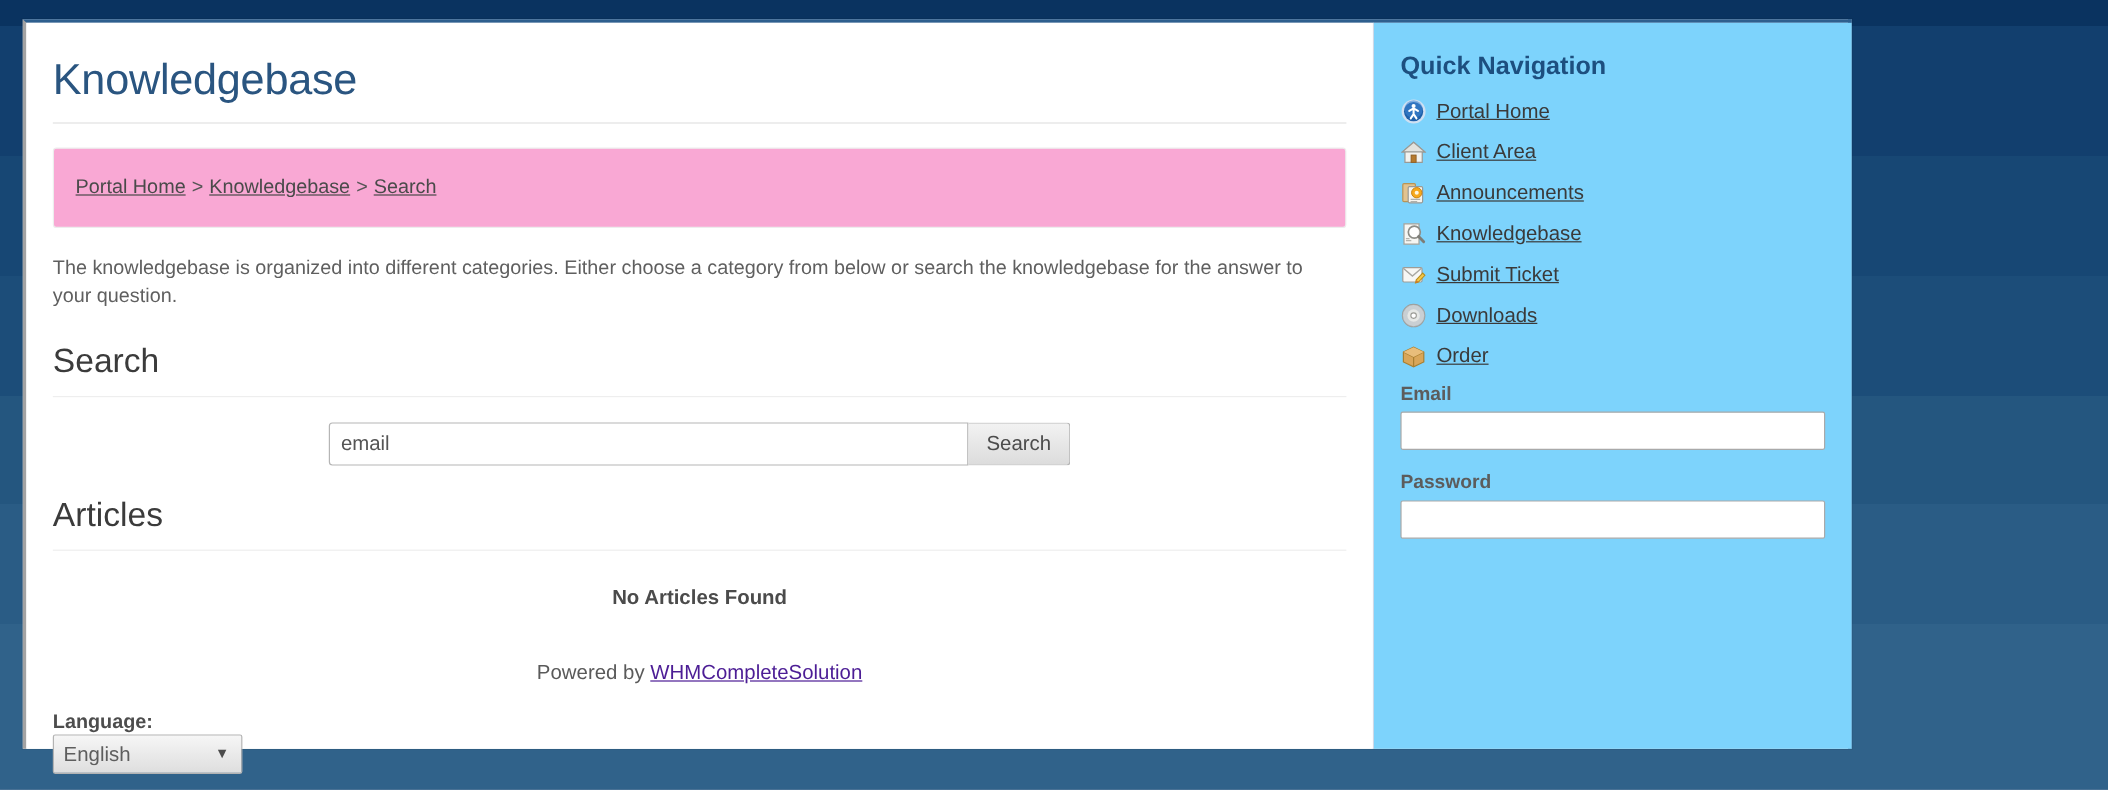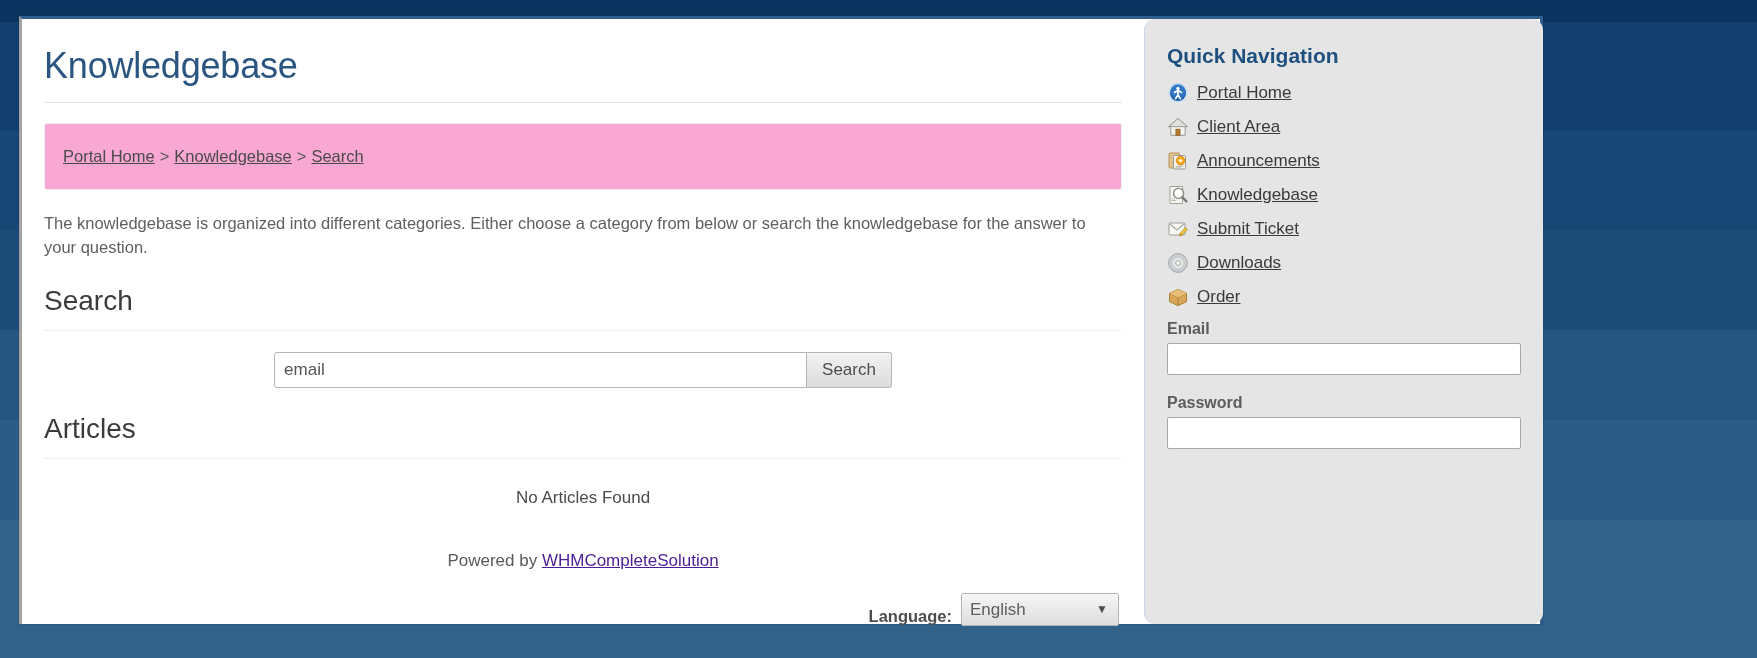--- a/index.html
+++ b/index.html
@@ -150,43 +150,44 @@
     border: 1px solid #b5b5b5;
     border-left: none;
     border-radius: 0 3px 3px 0;
     cursor: pointer;
     font-family: "Liberation Sans", sans-serif;
   }
 
   #no-articles {
     text-align: center;
     font-size: 17px;
-    font-weight: normal;
+    font-weight: bold;
     color: #4b4b4b;
     margin-top: 29px;
   }
 
   
   #powered {
     text-align: center;
     font-size: 17px;
     color: #5a5a5a;
     margin-top: 43px;
   }
   #powered a {
     color: #4c1d95;
     text-decoration: underline;
   }
 
   #language-row {
     display: flex;
     justify-content: flex-end;
-    align-items: flex-end;
+    align-items: flex-start;
     margin-top: 22px;
     padding-right: 3px;
+    flex-direction: column;
   }
   #language-label {
     font-size: 16.5px;
     font-weight: bold;
     color: #4d4d4d;
     margin-right: 9px;
   }
   #language-select {
     width: 158px;
     height: 33px;
@@ -209,24 +210,23 @@
     top: 50%;
     transform: translateY(-50%);
     font-size: 12px;
     color: #4b4b4b;
     pointer-events: none;
   }
 
   
   #sidebar {
     flex: 1 1 auto;
-    background: #e5e5e5;
+    background: #7dd3fc;
     border-left: 1px solid #cdd9e8;
     padding: 24px 22px 10px 22px;
-    border-radius: 11px;
   }
 
   .sb-heading {
     font-size: 21px;
     font-weight: bold;
     color: #1d4f7f;
     margin: 0 0 14px 0;
     line-height: 1.2;
   }
   .sb-heading.second { margin-top: 30px; margin-bottom: 12px; }

